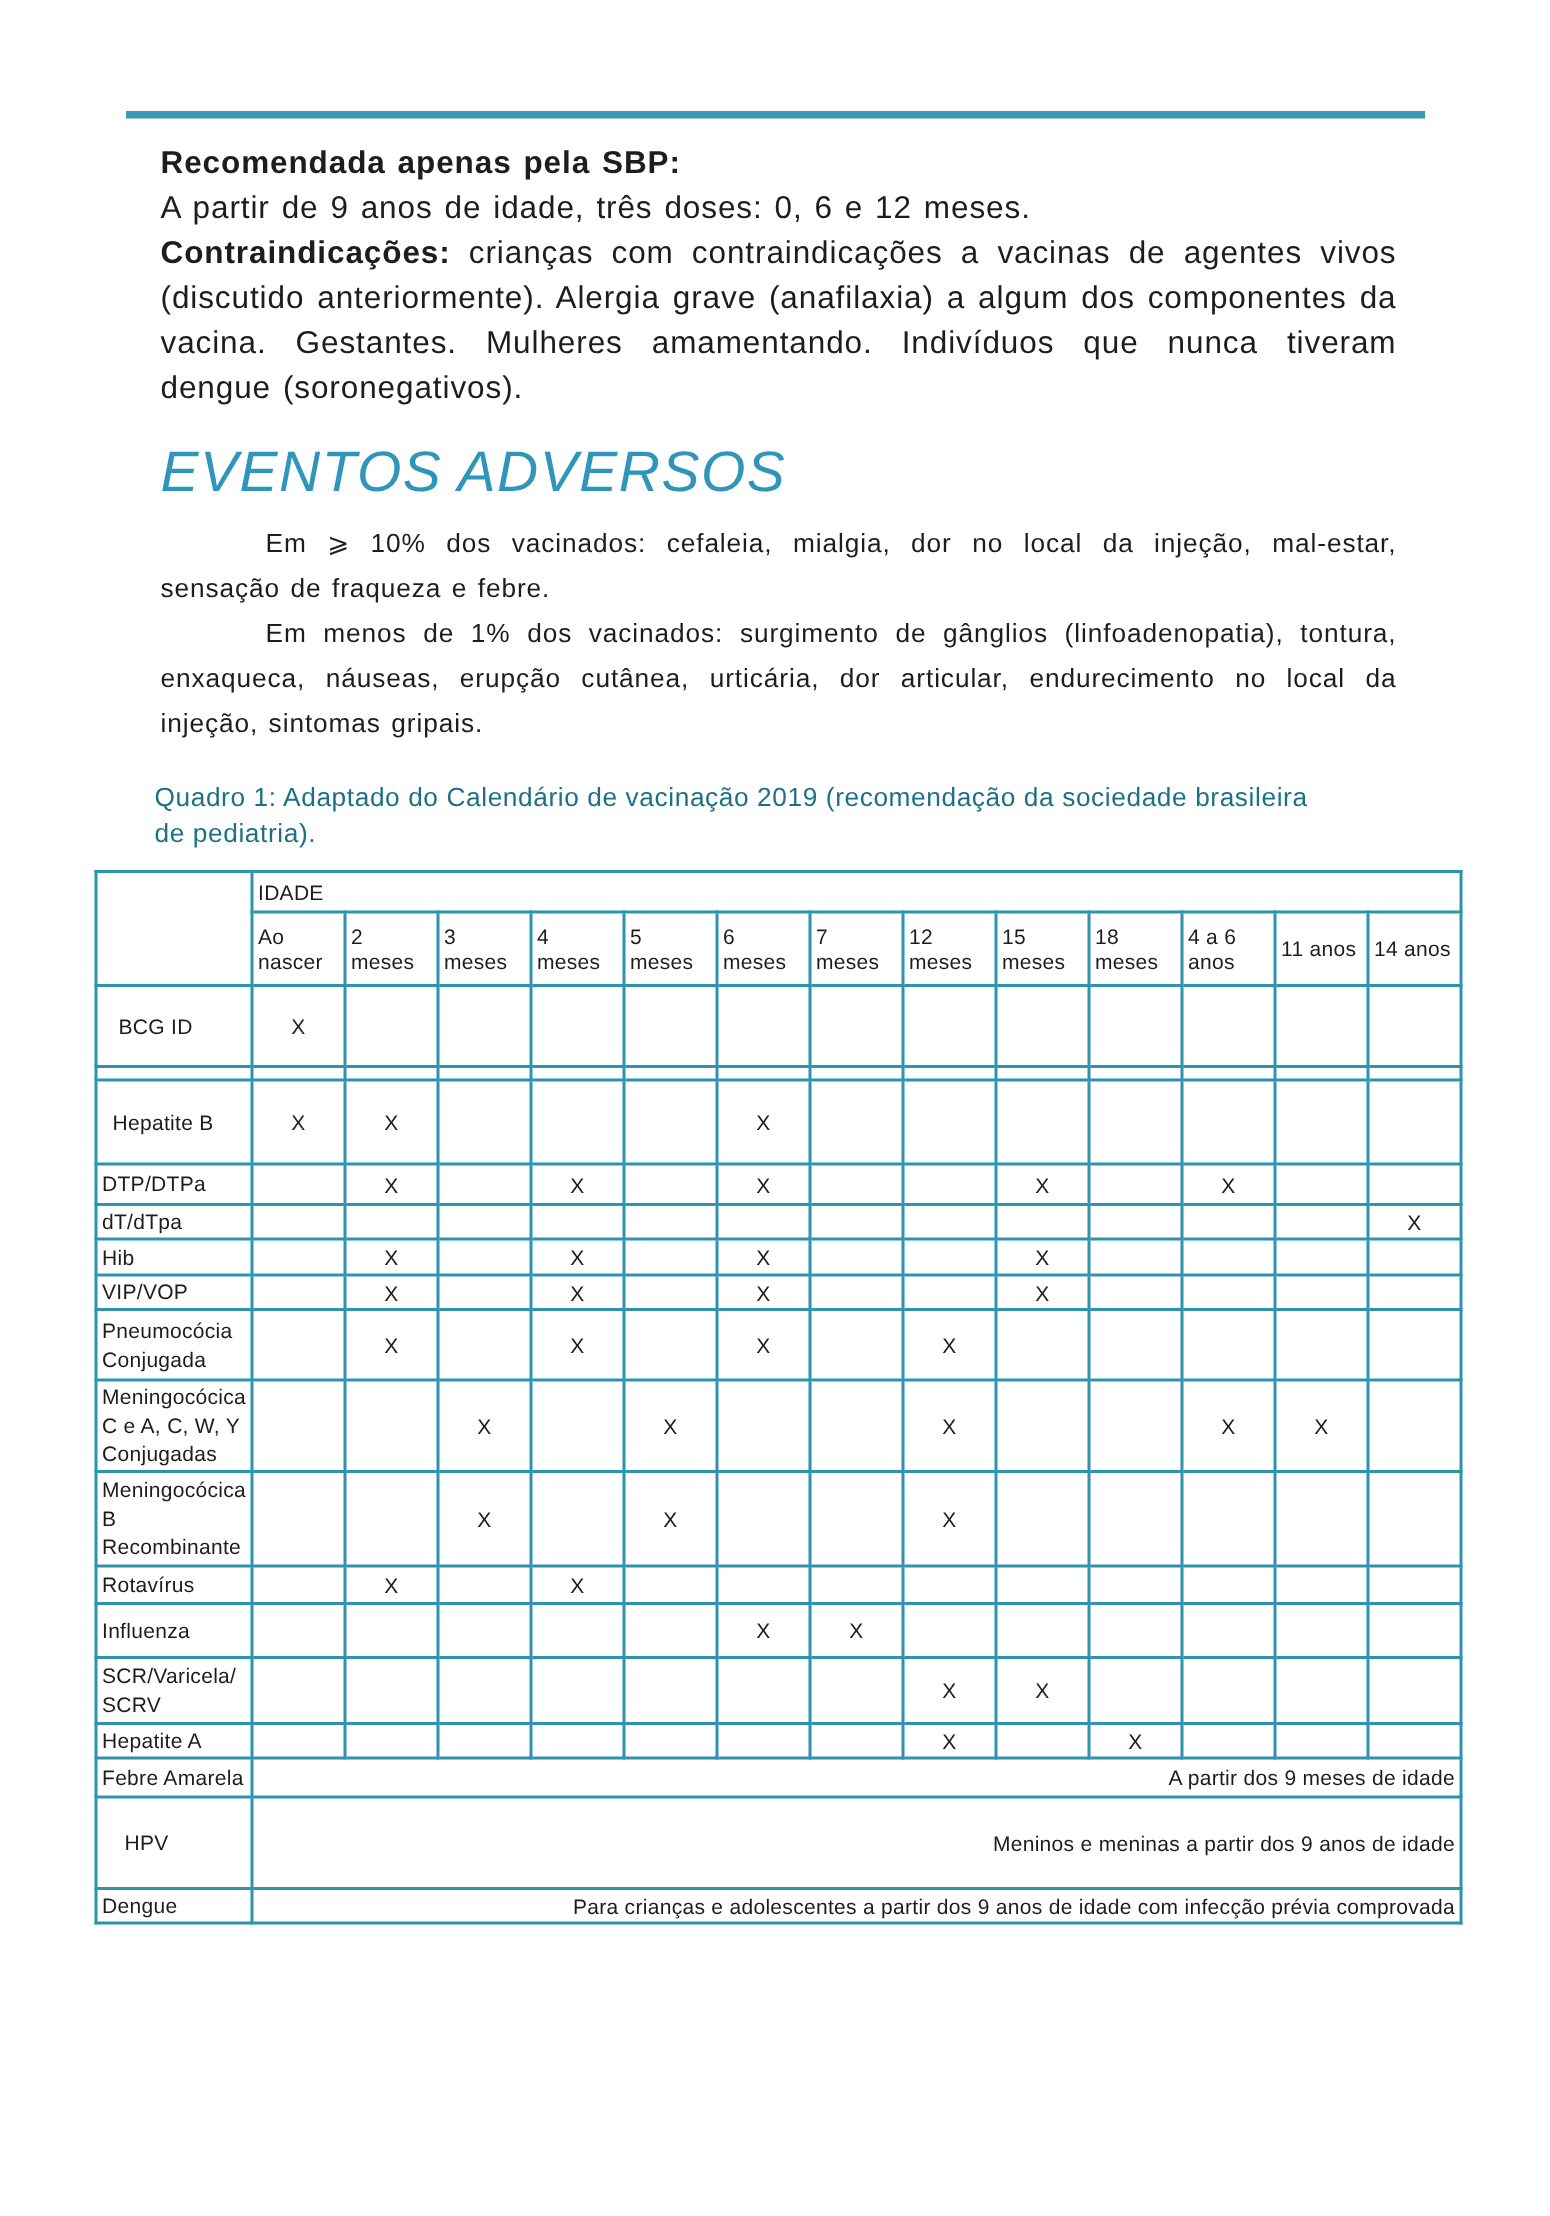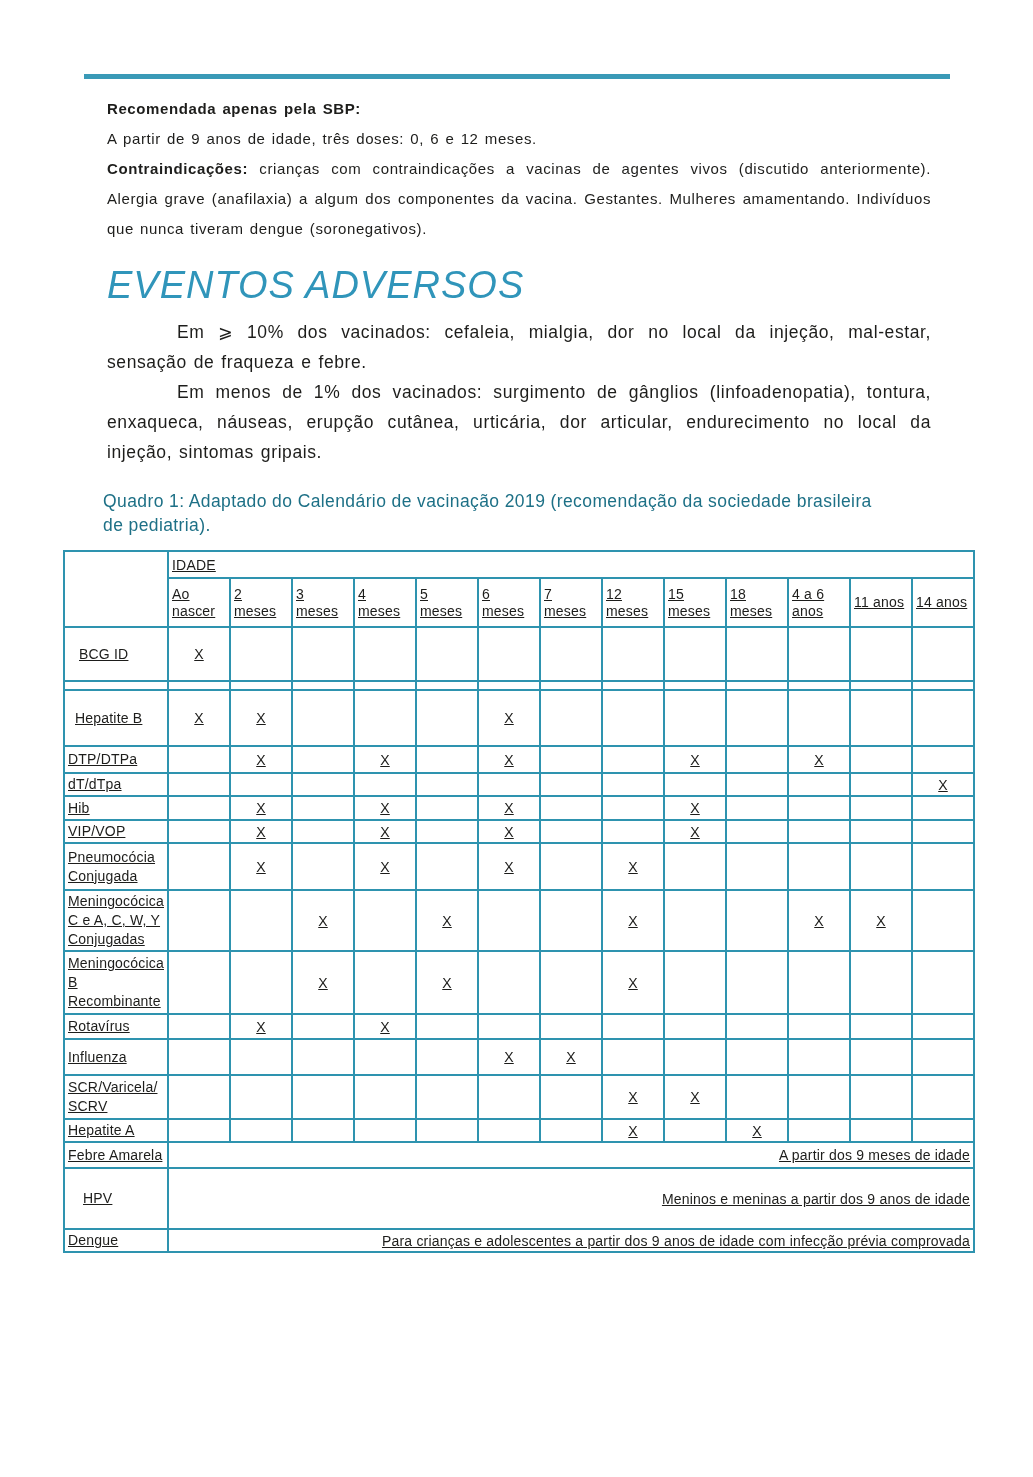--- a/index.html
+++ b/index.html
@@ -21,21 +21,21 @@
   }
   .top-rule{
     margin:74px 83px 0 84px;
     height:5px;
     background:var(--accent_rule);
   }
   .content{
     margin:15px 102px 0 107px; 
   }
   .body-text{
-    font-size:15px;
+    font-size:21px;
     line-height:30px;
     letter-spacing:0.6px;
     word-spacing:1.5px;
     text-align:justify;
   }
   .bold{font-weight:bold;}
   .section-heading{
     margin-top:21px;
     font-size:38px;
     line-height:40px;
@@ -60,21 +60,20 @@
     line-height:24px;
     letter-spacing:0.4px;
     color:var(--caption);
   }
   
   table.vacc{
     margin:13px 0 0 -44px; 
     width:910px;
     border-collapse:collapse;
     table-layout:fixed;
-    text-decoration:underline;
   }
   table.vacc col.label-col{width:104px;}
   table.vacc col.age-col{width:62px;}
   table.vacc th, table.vacc td{
     border:2px solid var(--table_border);
     font-weight:normal;
     font-size:14px;
     letter-spacing:0.2px;
     color:var(--text);
     vertical-align:middle;

